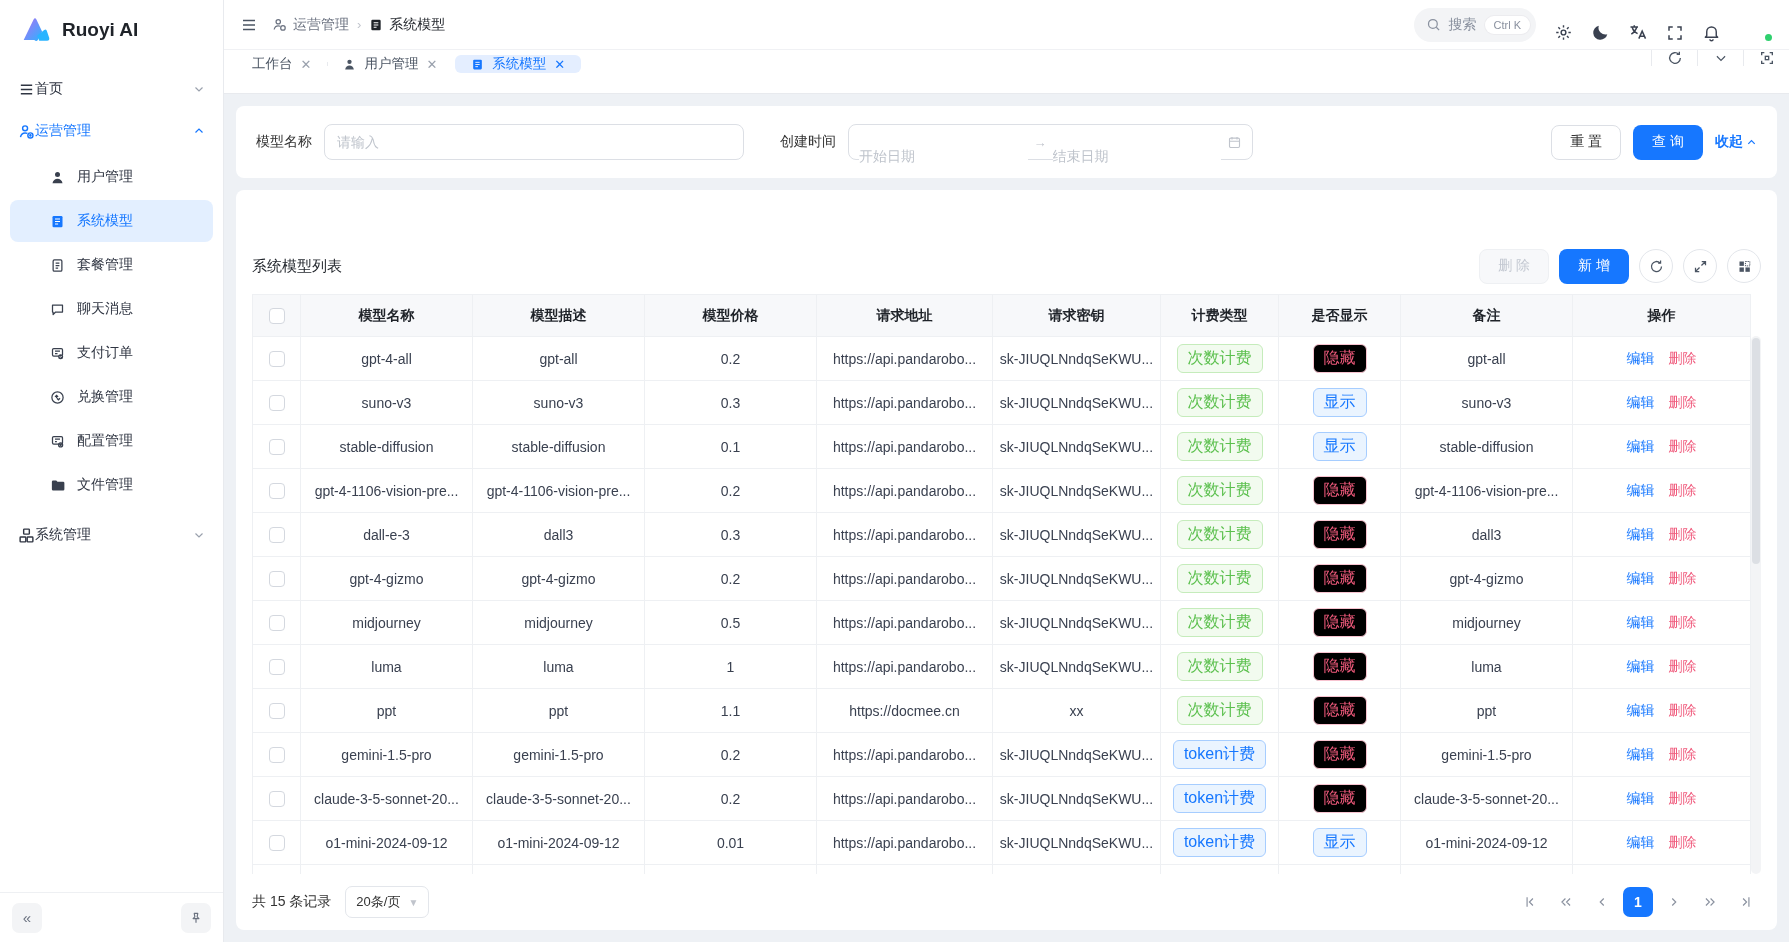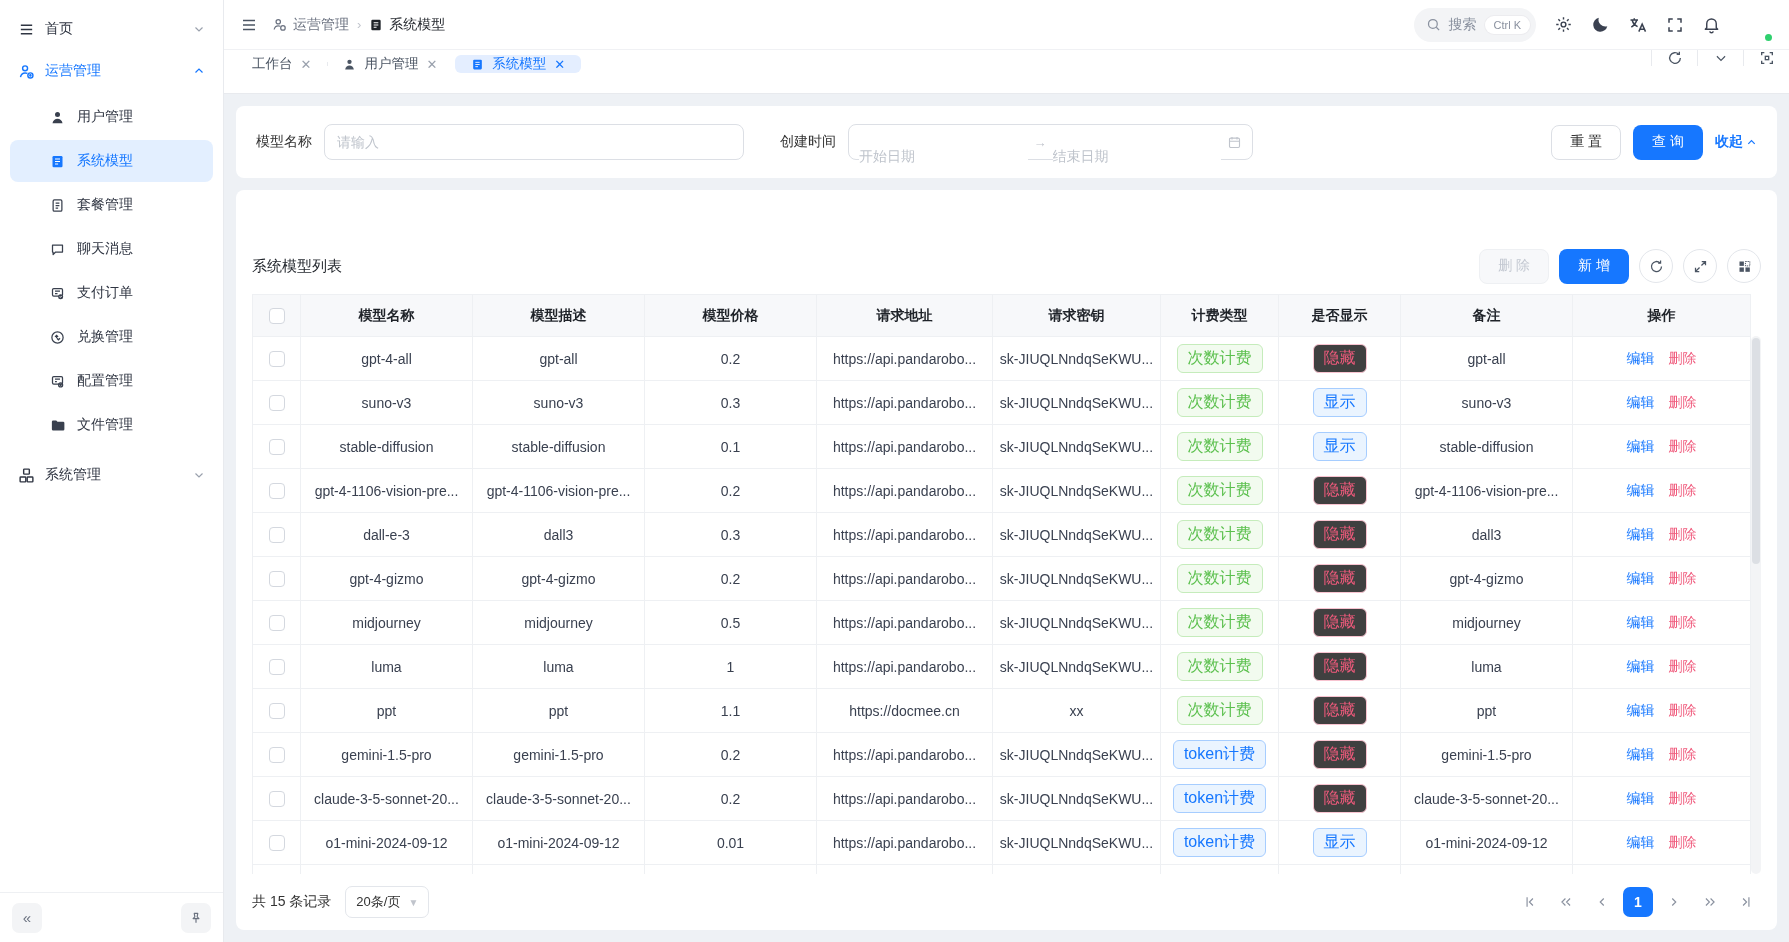--- a/index.html
+++ b/index.html
@@ -5,42 +5,42 @@
   * { margin:0; padding:0; box-sizing:border-box; }
   html,body { width:1789px; height:942px; overflow:hidden; }
   body { font-family:"Liberation Sans","DejaVu Sans",sans-serif; font-size:14px; color:#333; background:#eef1f5; display:flex; }
   svg { display:block; }
 
   
   .sidebar { width:224px; height:100%; background:#fff; border-right:1px solid #e8eaee; display:flex; flex-direction:column; flex-shrink:0; }
   .logo-row { height:60px; display:flex; align-items:center; gap:10px; padding:0 18px; }
   .logo-text { font-size:19px; font-weight:bold; color:#1f2329; }
   .menu { flex:1; padding:8px 0; overflow:hidden; }
-  .menu-item { height:42px; display:flex; align-items:center; gap:10px; padding:0 18px; color:#2f3542; cursor:pointer; }
+  .menu-item { height:42px; display:flex; align-items:center; padding:0 18px; color:#2f3542; cursor:pointer; }
   .menu-item .chev { margin-left:auto; color:#9aa1ad; }
   .menu-item.parent-active { color:#1677ff; }
   .menu-item.parent-active .chev { color:#1677ff; }
   .submenu { padding:2px 0 6px; }
   .sub-item { height:42px; display:flex; align-items:center; gap:12px; padding:0 16px 0 40px; margin:2px 10px; border-radius:8px; color:#2f3542; cursor:pointer; }
   .sub-item .sicon { color:#39404e; }
   .sub-item.active { background:#e3efff; color:#1677ff; }
   .sub-item.active .sicon { color:#1677ff; }
   .sidebar-foot { height:50px; border-top:1px solid #eef0f3; display:flex; align-items:center; justify-content:space-between; padding:0 12px; }
   .foot-btn { width:30px; height:30px; border-radius:7px; background:#f3f4f6; color:#6b7280; display:flex; align-items:center; justify-content:center; font-size:15px; cursor:pointer; border:none; }
 
   
   .main { flex:1; display:flex; flex-direction:column; min-width:0; }
 
   .topbar { height:50px; background:#fff; display:flex; align-items:center; padding:0 16px; gap:14px; border-bottom:1px solid #f0f1f4; }
   .hamburger { color:#4b5563; cursor:pointer; }
   .crumb { display:flex; align-items:center; gap:8px; color:#6b7280; }
   .crumb .sep { color:#c0c4cc; font-size:13px; }
   .crumb-item { display:flex; align-items:center; gap:6px; }
   .crumb-item.current { color:#1f2329; }
-  .topbar-right { margin-left:auto; display:flex; align-items:center; gap:18px; }
+  .topbar-right { margin-left:auto; display:flex; align-items:flex-end; gap:18px; }
   .search-pill { display:flex; align-items:center; gap:8px; background:#f3f4f6; border-radius:18px; height:34px; padding:0 6px 0 12px; color:#8a919f; cursor:pointer; }
   .kbd { background:#fff; border-radius:12px; padding:3px 9px; font-size:11px; color:#8a919f; box-shadow:0 0 0 1px #ececef; }
   .tb-icon { color:#3a4150; cursor:pointer; display:flex; align-items:center; }
   .avatar-wrap { position:relative; width:34px; height:34px; cursor:pointer; }
   .avatar { width:34px; height:34px; border-radius:50%; background:radial-gradient(circle at 35% 30%, #f9c6d8 0 25%, #b48ef0 40%, #5e7ff0 70%, #2b3f8a 100%); }
   .presence { position:absolute; right:-1px; bottom:-1px; width:11px; height:11px; border-radius:50%; background:#2fd06e; border:2px solid #fff; }
 
   
   .tabbar { height:44px; background:#fff; display:flex; align-items:flex-start; border-bottom:1px solid #e8eaee; }
   .tabs { display:flex; align-items:stretch; padding-left:12px; }
@@ -81,39 +81,54 @@
 
   .table-wrap { position:relative; flex:1; min-height:0; overflow:hidden; padding-right:10px; }
   table { width:100%; border-collapse:collapse; table-layout:fixed; }
   th, td { border:1px solid #eef0f3; text-align:center; font-size:14px; overflow:hidden; white-space:nowrap; text-overflow:ellipsis; }
   th { background:#f7f8fa; height:42px; color:#1f2329; font-weight:bold; }
   td { height:44px; color:#3a4150; }
   .cb { display:inline-block; width:16px; height:16px; border:1px solid #d4d8df; border-radius:4px; background:#fff; vertical-align:middle; cursor:pointer; }
   .tag { display:inline-block; padding:3px 10px; border-radius:6px; font-size:16px; line-height:1.3; border:1px solid; }
   .tag-green { color:#5cc04e; background:#f2fbef; border-color:#c5ecbb; }
   .tag-blue { color:#1677ff; background:#eaf4ff; border-color:#a6cdff; }
-  .tag-red { color:#f05a7c; background:#404040; border-color:#f8c3d0; }
+  .tag-red { color:#f05a7c; background:#000000; border-color:#f8c3d0; }
   .link-edit { color:#1677ff; cursor:pointer; margin:0 7px; }
   .link-del { color:#f05a7c; cursor:pointer; margin:0 7px; }
 
   .v-scroll { position:absolute; top:42px; right:0; bottom:0; width:10px; background:#f3f4f6; border-radius:5px; }
   .v-thumb { position:absolute; top:2px; left:1px; width:8px; height:42%; background:#dcdfe4; border-radius:4px; }
 
   .card-foot { height:56px; display:flex; align-items:center; gap:14px; flex-shrink:0; }
   .total-text { color:#333; }
   .page-size { display:flex; align-items:center; gap:8px; border:1px solid #e3e6eb; border-radius:7px; padding:6px 10px; font-size:13px; color:#333; cursor:pointer; }
   .page-size .caret { color:#c0c4cc; font-size:10px; }
   .pagination { margin-left:auto; display:flex; align-items:center; gap:6px; }
   .pg { width:30px; height:30px; display:flex; align-items:center; justify-content:center; color:#8a919f; cursor:pointer; border-radius:7px; }
   .pg.current { background:#1677ff; color:#fff; font-weight:bold; }
 </style>
 </head>
 <body>
 
 <aside class="sidebar">
+  <div class="logo-row">
+    <span>
+      <svg width="34" height="34" viewBox="0 0 48 48">
+        <defs>
+            <linearGradient id="lg1" x1="0" y1="0" x2="1" y2="1">
+          <stop offset="0" stop-color="#b06ef5"></stop>
+              <stop offset="1" stop-color="#2ab4ff"></stop>
+        </linearGradient>
+          </defs>
+        <path d="M8 38 L22 9 Q24 6 26 9 L34 26 L28 38 Q26 41 23 38 Z" fill="url(#lg1)"></path>
+        <path d="M27 32 L37 24 Q40 22 41 26 L44 35 Q45 39 41 39 L30 39 Z" fill="#2ab4ff"></path>
+      </svg>
+    </span>
+    <span class="logo-text">Ruoyi AI</span>
+  </div>
 
   <nav class="menu">
     <div class="menu-item">
       <span>
         <svg width="17" height="17" viewBox="0 0 24 24" fill="none" stroke="currentColor" stroke-width="2.2">
             <path d="M4 6h16M4 12h16M4 18h16"></path>
           </svg>
       </span>
       <span>首页</span>
       <span class="chev">

